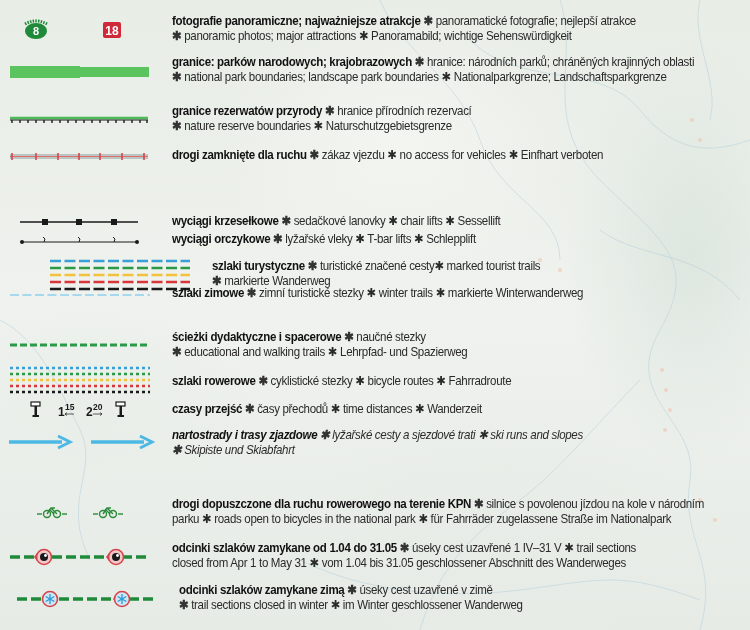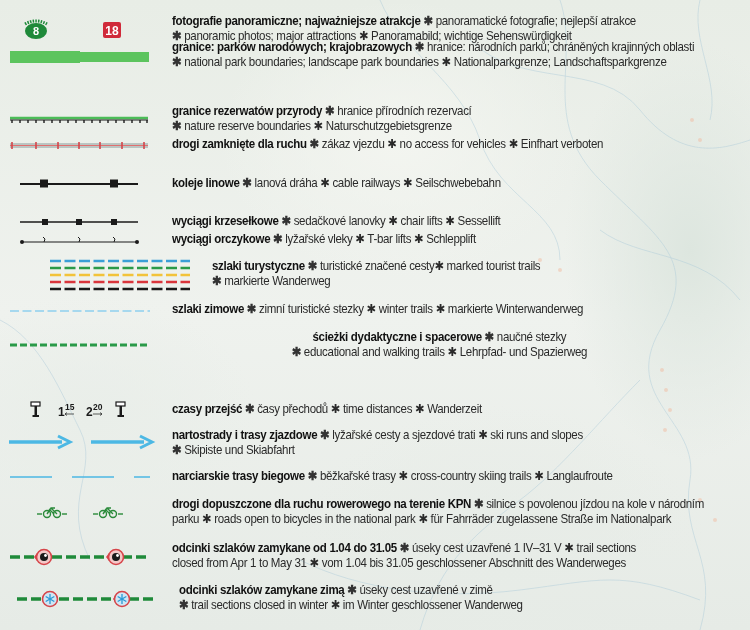--- a/index.html
+++ b/index.html
@@ -77,21 +77,21 @@
           <text x="112" y="21" font-size="12" font-weight="bold" fill="#fff" text-anchor="middle" font-family="Liberation Sans, sans-serif">18</text>
         </g>
       </svg>
     </div>
     <div class="txt" style="top:0;">
       <div><b>fotografie panoramiczne; najważniejsze atrakcje</b> <span class="star">✱</span><span> panoramatické fotografie; nejlepší atrakce</span></div>
       <div><span class="star">✱</span><span> panoramic photos; major attractions ✱ Panoramabild; wichtige Sehenswürdigkeit</span></div>
     </div>
   </div>
 
-  <div class="row" style="top:40px;height:32px;">
+  <div class="row" style="top:55px;height:32px;">
     <div class="sym">
       <svg width="160" height="32">
         <g>
           <rect x="10" y="11" width="70" height="12" fill="#5cc45e"></rect>
           <rect x="78" y="12" width="71" height="10" fill="#5cc45e"></rect>
         </g>
       </svg>
     </div>
     <div class="txt" style="top:0;">
       <div><b>granice: parków narodowych; krajobrazowych</b> <span class="star">✱</span><span> hranice: národních parků; chráněných krajinných oblasti</span></div>
@@ -127,21 +127,21 @@
           </g>
         </g>
       </svg>
     </div>
     <div class="txt" style="top:0;">
       <div><b>granice rezerwatów przyrody</b> <span class="star">✱</span><span> hranice přírodních rezervací</span></div>
       <div><span class="star">✱</span><span> nature reserve boundaries ✱ Naturschutzgebietsgrenze</span></div>
     </div>
   </div>
 
-  <div class="row" style="top:137px;height:18px;">
+  <div class="row" style="top:148px;height:18px;">
     <div class="sym">
       <svg width="160" height="18">
         <g>
           <line x1="10" y1="7" x2="148" y2="7" stroke="#8a9a9a" stroke-width="1"></line>
           <line x1="10" y1="10" x2="148" y2="10" stroke="#8a9a9a" stroke-width="1"></line>
           <line x1="10" y1="8.5" x2="148" y2="8.5" stroke="#e07070" stroke-width="1.2"></line>
           <g stroke="#d6454a" stroke-width="1.6">
             <line x1="12" y1="5" x2="12" y2="12"></line>
               <line x1="36" y1="5" x2="36" y2="12"></line>
               <line x1="58" y1="5" x2="58" y2="12"></line>
@@ -151,34 +151,20 @@
             <line x1="144" y1="5" x2="144" y2="12"></line>
           </g>
         </g>
       </svg>
     </div>
     <div class="txt" style="top:0;">
       <div><b>drogi zamknięte dla ruchu</b> <span class="star">✱</span><span> zákaz vjezdu ✱ no access for vehicles ✱ Einfhart verboten</span></div>
     </div>
   </div>
 
-  <div class="row" style="top:176px;height:18px;">
-    <div class="sym">
-      <svg width="160" height="18">
-        <g>
-          <line x1="20" y1="8" x2="138" y2="8" stroke="#1a1a1a" stroke-width="2"></line>
-          <rect x="40" y="3.5" width="8" height="8" fill="#1a1a1a"></rect>
-          <rect x="110" y="3.5" width="8" height="8" fill="#1a1a1a"></rect>
-        </g>
-      </svg>
-    </div>
-    <div class="txt" style="top:0;">
-      <div><b>koleje linowe</b> <span class="star">✱</span><span> lanová dráha ✱ cable railways ✱ Seilschwebebahn</span></div>
-    </div>
-  </div>
 
   <div class="row" style="top:204px;height:18px;margin-top:10px;">
     <div class="sym">
       <svg width="160" height="18">
         <g>
           <line x1="20" y1="8" x2="138" y2="8" stroke="#1a1a1a" stroke-width="1.6"></line>
           <rect x="42" y="5" width="6" height="6" fill="#1a1a1a"></rect>
           <rect x="76" y="5" width="6" height="6" fill="#1a1a1a"></rect>
           <rect x="111" y="5" width="6" height="6" fill="#1a1a1a"></rect>
         </g>
@@ -218,47 +204,63 @@
           <line x1="10" y1="31" x2="150" y2="31" stroke="#1a1a1a"></line>
         </g>
       </svg>
     </div>
     <div class="txt" style="top:1px;">
       <div><b>szlaki turystyczne</b> <span class="star">✱</span><span> turistické značené cesty✱ marked tourist trails</span></div>
       <div><span class="star">✱</span><span> markierte Wanderweg</span></div>
     </div>
   </div>
 
-  <div class="row" style="top:302px;height:18px;">
+  <div class="row" style="top:286px;height:18px;">
     <div class="sym">
       <svg width="160" height="18">
         <g>
           <line x1="10" y1="9" x2="150" y2="9" stroke="#8fd0ee" stroke-width="1.6" stroke-dasharray="9 3.5"></line>
         </g>
       </svg>
     </div>
     <div class="txt" style="top:0;">
       <div><b>szlaki zimowe</b> <span class="star">✱</span><span> zimní turistické stezky ✱ winter trails ✱ markierte Winterwanderweg</span></div>
     </div>
   </div>
 
-  <div class="row" style="top:330px;height:32px;text-align:center;">
+  <div class="row" style="top:330px;height:32px;">
     <div class="sym">
       <svg width="160" height="32">
         <g>
           <line x1="10" y1="15" x2="150" y2="15" stroke="#2a9a48" stroke-width="3" stroke-dasharray="7 3"></line>
         </g>
       </svg>
     </div>
     <div class="txt" style="top:0;">
       <div><b>ścieżki dydaktyczne i spacerowe</b> <span class="star">✱</span><span> naučné stezky</span></div>
       <div><span class="star">✱</span><span> educational and walking trails ✱ Lehrpfad- und Spazierweg</span></div>
     </div>
   </div>
 
+  <div class="row" style="top:364px;height:32px;">
+    <div class="sym">
+      <svg width="160" height="32">
+        <g stroke-width="2.6" stroke-dasharray="3 3">
+          <line x1="10" y1="4" x2="150" y2="4" stroke="#3a9fd6"></line>
+          <line x1="10" y1="10" x2="150" y2="10" stroke="#2a9a48"></line>
+          <line x1="10" y1="16" x2="150" y2="16" stroke="#f2c33a"></line>
+          <line x1="10" y1="22" x2="150" y2="22" stroke="#d9363c"></line>
+          <line x1="10" y1="28" x2="150" y2="28" stroke="#1a1a1a"></line>
+        </g>
+      </svg>
+    </div>
+    <div class="txt" style="top:10px;">
+      <div><b>szlaki rowerowe</b> <span class="star">✱</span><span> cyklistické stezky ✱ bicycle routes ✱ Fahrradroute</span></div>
+    </div>
+  </div>
 
   <div class="row" style="top:400px;height:20px;">
     <div class="sym">
       <svg width="160" height="20">
         <g>
           <rect x="31" y="2" width="9" height="4" fill="#fff" stroke="#1a1a1a" stroke-width="1.2"></rect>
           <rect x="34.5" y="6" width="2.5" height="10" fill="#1a1a1a"></rect>
           <rect x="32.5" y="15" width="6.5" height="2" fill="#1a1a1a"></rect>
         </g>
         <g>
@@ -276,51 +278,39 @@
           <rect x="119.5" y="6" width="2.5" height="10" fill="#1a1a1a"></rect>
           <rect x="117.5" y="15" width="6.5" height="2" fill="#1a1a1a"></rect>
         </g>
       </svg>
     </div>
     <div class="txt" style="top:2px;">
       <div><b>czasy przejść</b> <span class="star">✱</span><span> časy přechodů ✱ time distances ✱ Wanderzeit</span></div>
     </div>
   </div>
 
-  <div class="row" style="top:428px;height:32px;">
+  <div class="row" style="top:428px;height:32px;font-style:italic;">
     <div class="sym">
       <svg width="160" height="32">
         <g>
           <line x1="9" y1="14" x2="62" y2="14" stroke="#4cb8e4" stroke-width="3.5"></line>
           <path d="M58 8 L70 14 L58 20" fill="none" stroke="#4cb8e4" stroke-width="3"></path>
         </g>
         <g>
           <line x1="91" y1="14" x2="144" y2="14" stroke="#4cb8e4" stroke-width="3.5"></line>
           <path d="M140 8 L152 14 L140 20" fill="none" stroke="#4cb8e4" stroke-width="3"></path>
         </g>
       </svg>
     </div>
     <div class="txt" style="top:0;">
       <div><b>nartostrady i trasy zjazdowe</b> <span class="star">✱</span><span> lyžařské cesty a sjezdové trati ✱ ski runs and slopes</span></div>
       <div><span class="star">✱</span><span> Skipiste und Skiabfahrt</span></div>
     </div>
   </div>
 
-  <div class="row" style="top:469px;height:18px;">
-    <div class="sym">
-      <svg width="160" height="18">
-        <g>
-          <line x1="10" y1="8" x2="150" y2="8" stroke="#4cb8e4" stroke-width="1.6" stroke-dasharray="42 20"></line>
-        </g>
-      </svg>
-    </div>
-    <div class="txt" style="top:0;">
-      <div><b>narciarskie trasy biegowe</b> <span class="star">✱</span><span> běžkařské trasy ✱ cross-country skiing trails ✱ Langlaufroute</span></div>
-    </div>
-  </div>
 
   <div class="row" style="top:497px;height:32px;padding-left:24px;">
     <div class="sym">
       <svg width="160" height="32">
         <g stroke="#2a8a3a" fill="none" stroke-width="1.4">
           <line x1="37" y1="17" x2="42" y2="17"></line>
           <circle cx="47" cy="17" r="3.5"></circle>
             <circle cx="57" cy="17" r="3.5"></circle>
           <path d="M47 17 L51 11 L57 17 M51 11 L55 11 M49 12 L54 17"></path>
           <line x1="62" y1="17" x2="67" y2="17"></line>

